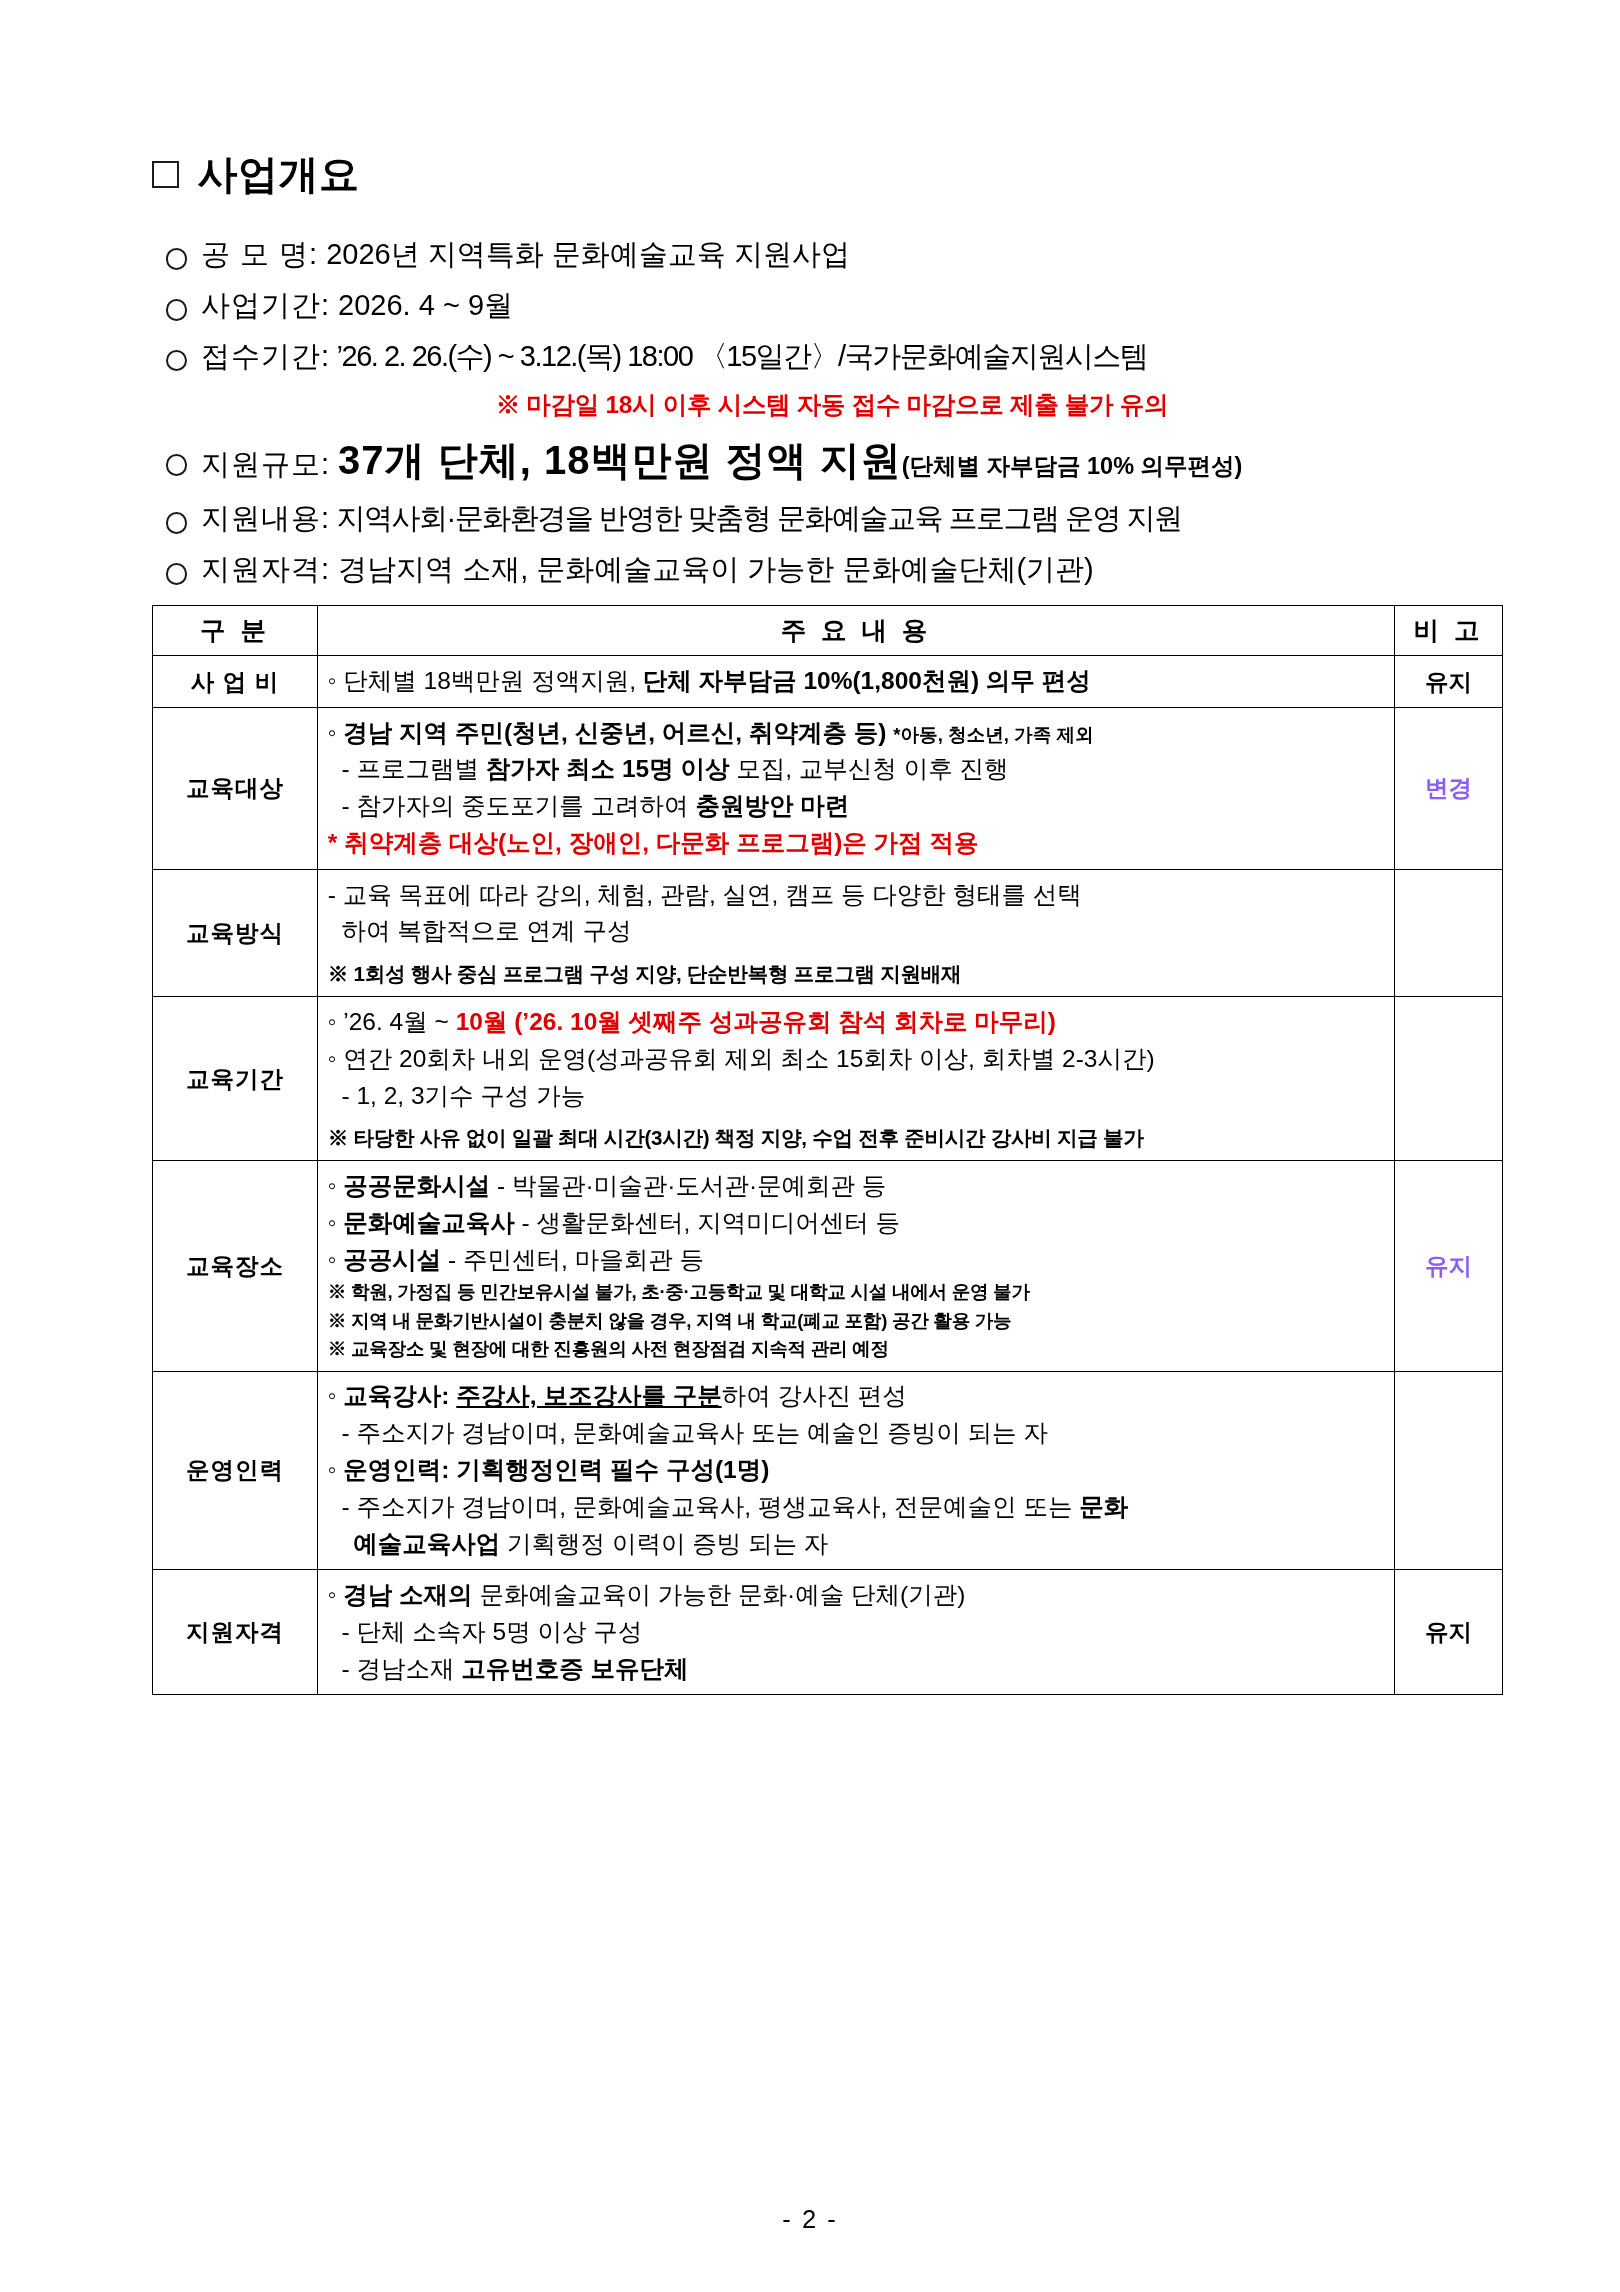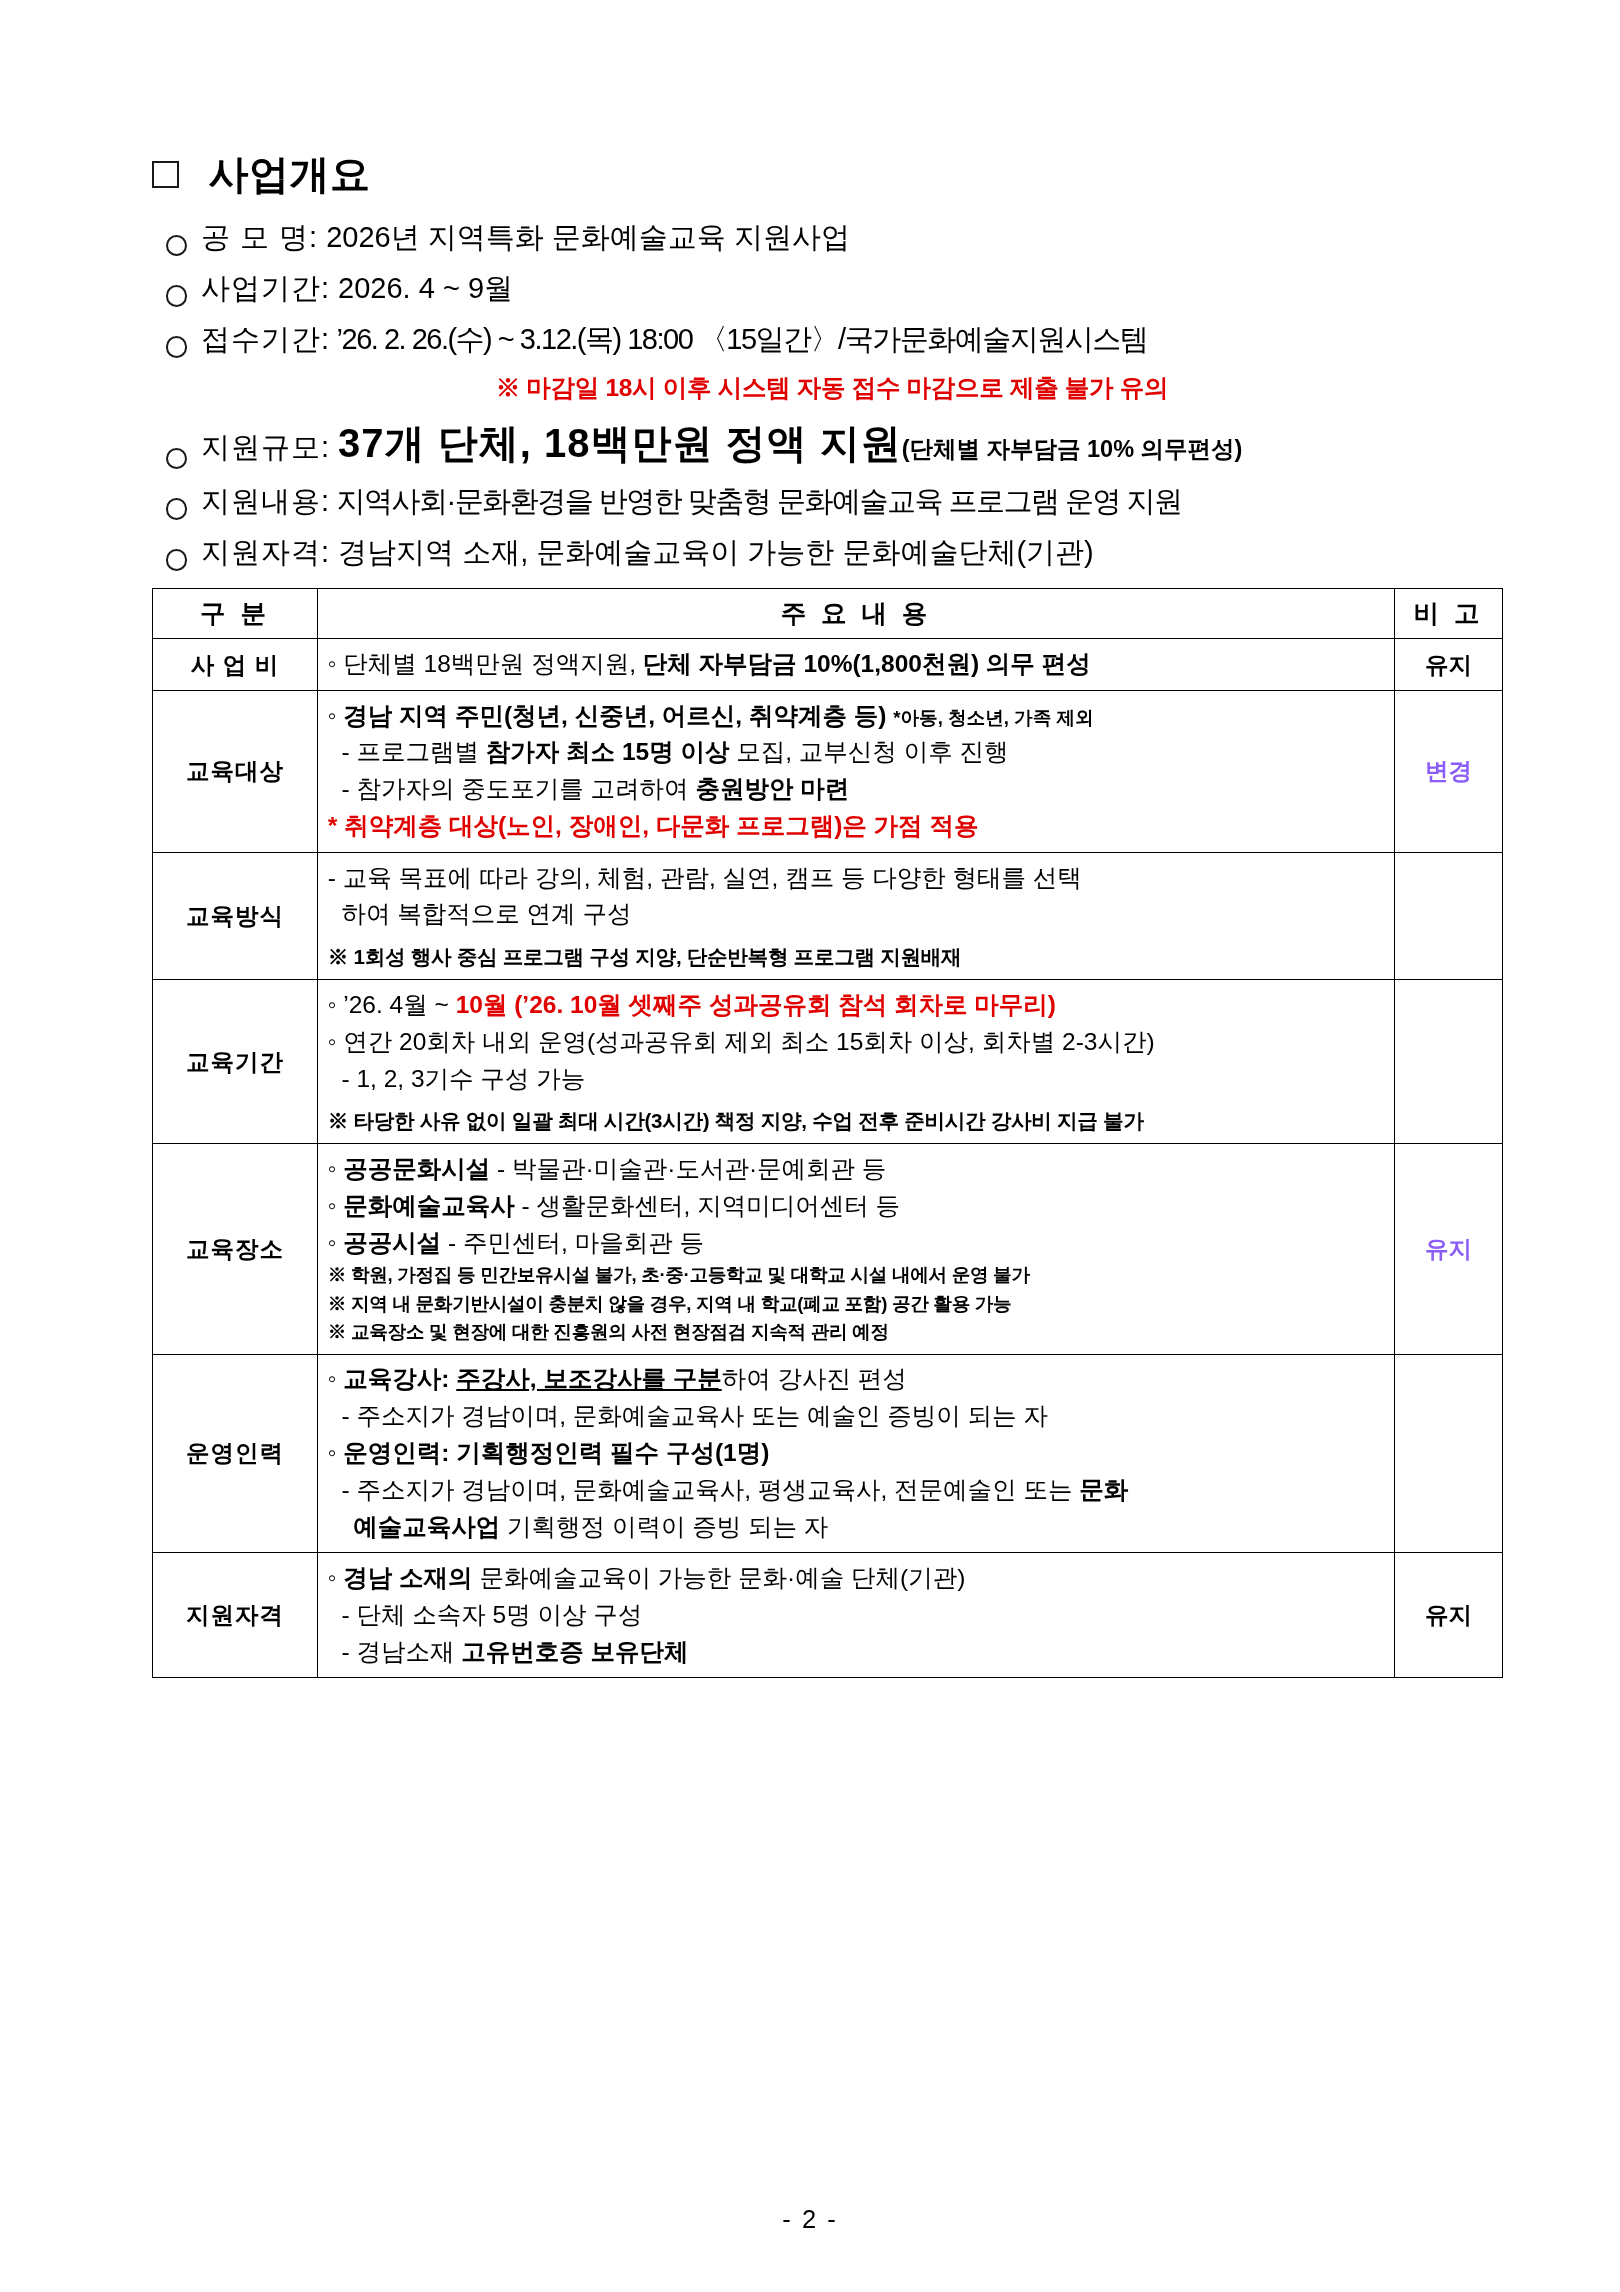--- a/index.html
+++ b/index.html
@@ -19,22 +19,22 @@
     width: 1620px;
     min-height: 2293px;
     padding: 147px 118px 39px 152px;
     position: relative;
   }
 
   
   .section-heading {
     display: flex;
     align-items: center;
-    gap: 29px;
-    margin: 0 0 17px 0;
+    gap: 18px;
+    margin: 0 0 34px 0;
   }
   .sq-bullet {
     display: inline-block;
     width: 27.4px;
     height: 27.4px;
     border: 2.9px solid #1a1a1a;
     box-sizing: border-box;
   }
   .section-heading .title {
     font-size: 40px;
@@ -43,21 +43,21 @@
   }
 
   
   ul.outline {
     list-style: none;
     margin: 0;
     padding: 0;
   }
   ul.outline > li {
     display: flex;
-    align-items: flex-end;
+    align-items: center;
     margin: 0 0 13.7px 0;
     font-size: 29px;
     line-height: 1.28;
   }
   .o-bullet {
     flex: 0 0 auto;
     width: 21.6px;
     height: 21.6px;
     border: 2.9px solid #1a1a1a;
     border-radius: 50%;

